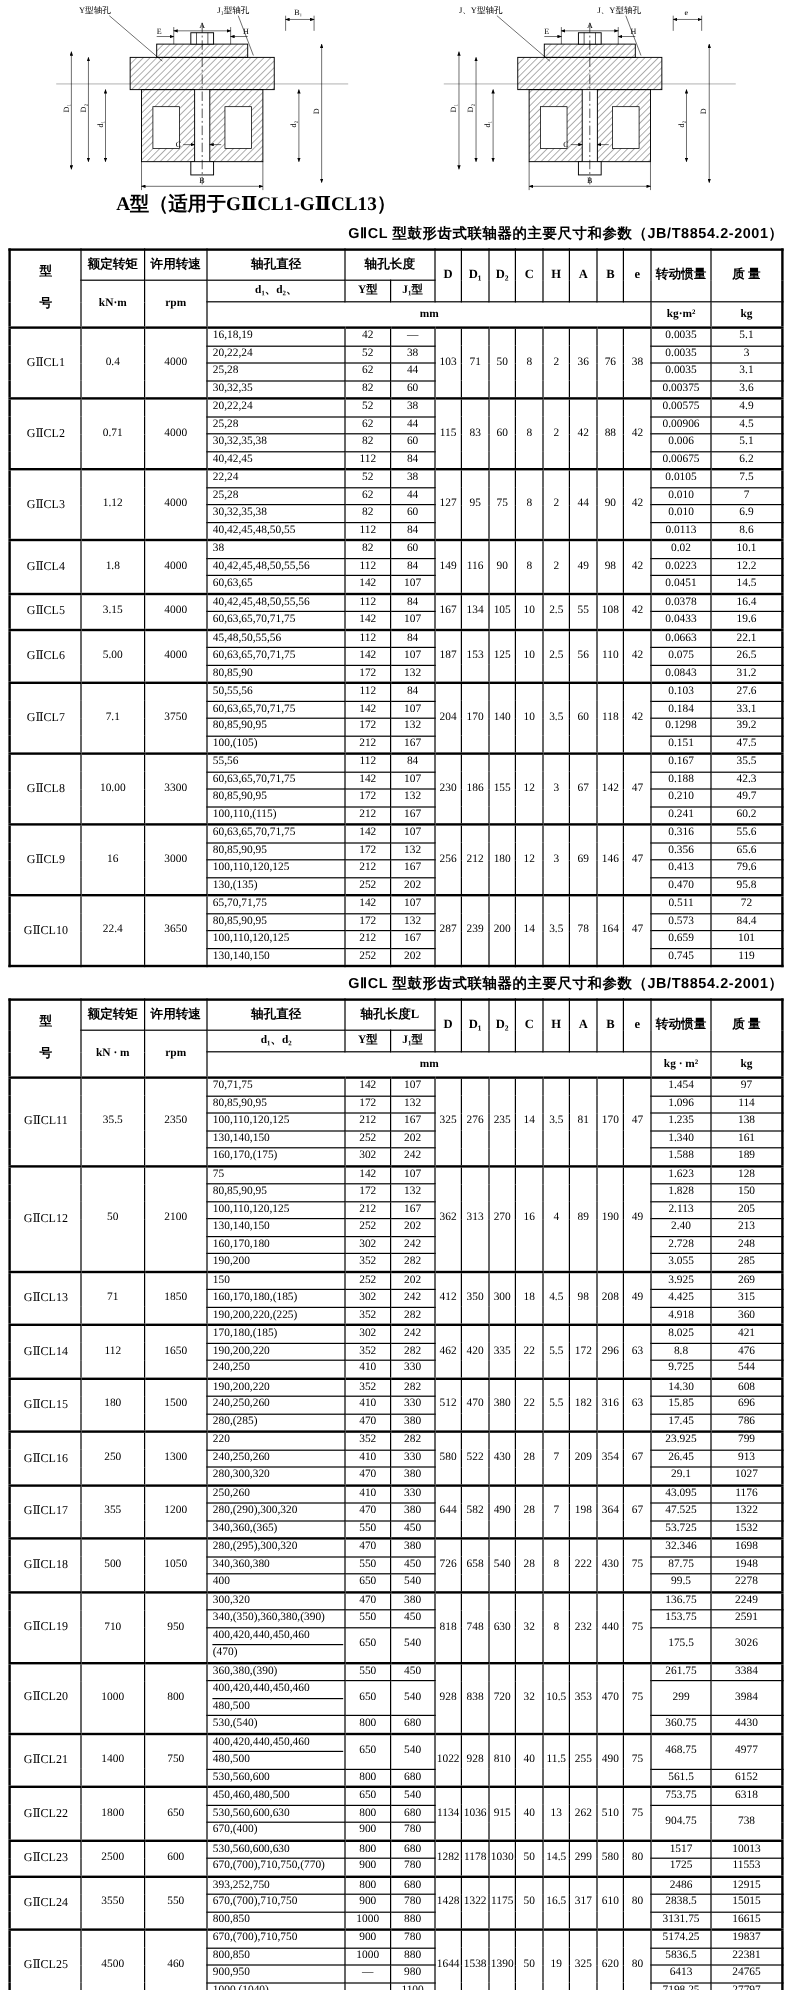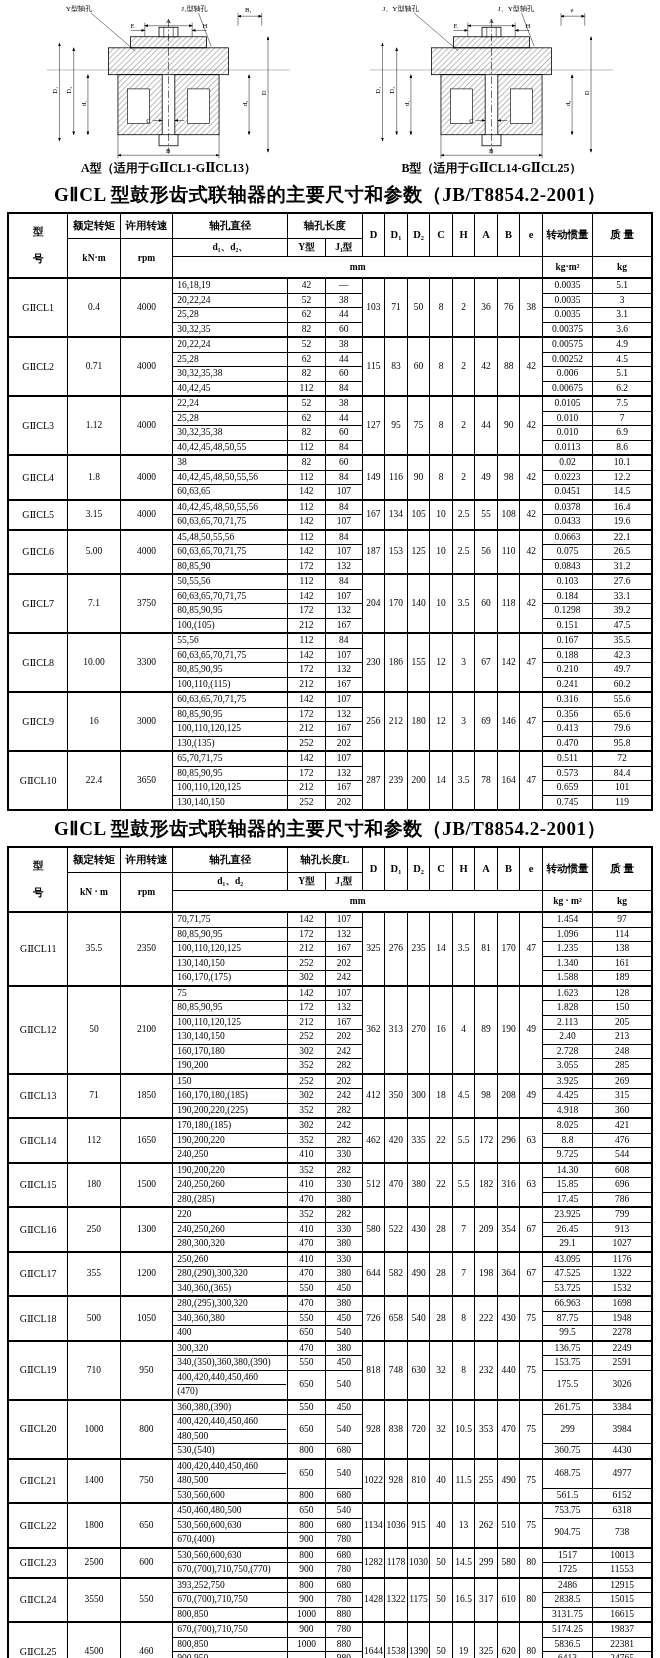--- a/index.html
+++ b/index.html
@@ -1,23 +1,23 @@
 <!DOCTYPE html>
 <html><head>
 <meta charset="utf-8">
 <style>
   html,body{margin:0;padding:0;background:#fff;}
   body{width:660px;font-family:"Liberation Sans","DejaVu Sans",sans-serif;color:#000;}
   .page{padding:2px 7px 4px 7px;}
   .figs{display:flex;justify-content:space-between;}
   .fig{width:50%;text-align:center;}
   .fig svg{width:100%;height:158px;display:block;}
-  .caption{font-size:12px;font-weight:bold;margin-top:0;font-family:"Liberation Serif","DejaVu Serif",serif;}
-  .title{font-size:19px;font-weight:bold;text-align:center;margin:5px 0 4px 0;
-         font-family:Liberation Serif, serif;letter-spacing:.5px;}
+  .caption{font-size:16px;font-weight:bold;margin-top:0;font-family:"Liberation Serif","DejaVu Serif",serif;text-align:right;}
+  .title{font-size:12px;font-weight:bold;text-align:right;margin:5px 0 4px 0;
+         font-family:Liberation Sans, sans-serif;letter-spacing:.5px;}
   table{border-collapse:collapse;width:100%;table-layout:fixed;border:2px solid #000;}
   th,td{border:1px solid #000;font-size:9.5px;text-align:center;vertical-align:middle;
         padding:0 1px;line-height:1.15;overflow:hidden;
         font-family:"Liberation Serif","DejaVu Serif",serif;}
   th{font-weight:bold;padding:1px;}
   thead tr.h1 th{height:22px;font-size:10.5px;}
   thead tr.h2 th{height:15px;margin-top:43px;}
   thead tr.h3 th{height:18px;}
   td{height:13px;}
   td.bores{text-align:left;padding-left:4px;}
@@ -158,21 +158,20 @@
         <line x1="286" y1="44" x2="286" y2="190" stroke="#000" stroke-width="0.6" marker-start="url(#mBs)" marker-end="url(#mB)"></line>
         <text class="dimtxt" x="283" y="118" transform="rotate(-90 283 118)">D</text>
         <line x1="140" y1="150" x2="152" y2="150" stroke="#000" stroke-width="0.6" marker-end="url(#mB)"></line>
         <line x1="180" y1="150" x2="168" y2="150" stroke="#000" stroke-width="0.6" marker-end="url(#mB)"></line>
         <text class="dimtxt" x="132" y="153">C</text>
         <line x1="96" y1="168" x2="96" y2="198" stroke="#000" stroke-width="0.6"></line>
         <line x1="224" y1="168" x2="224" y2="198" stroke="#000" stroke-width="0.6"></line>
         <line x1="96" y1="194" x2="224" y2="194" stroke="#000" stroke-width="0.6" marker-start="url(#mBs)" marker-end="url(#mB)"></line>
         <text class="dimtxt" x="157" y="191">B</text>
       </svg>
-      <div class="caption">B型（适用于GⅡCL14-GⅡCL25）</div>
     </div>
   </div>
 
   <div class="title">GⅡCL 型鼓形齿式联轴器的主要尺寸和参数（JB/T8854.2-2001）</div>
 
   <table>
     <colgroup>
       <col style="width:9.3%">
         <col style="width:8.1%">
         <col style="width:8.2%">
@@ -292,21 +291,21 @@
           <td rowspan="4">42</td>
           <td>0.00575</td>
           <td>4.9</td>
         </tr>
         <tr>
           <td class="bores">
             <div>25,28</div>
           </td>
           <td>62</td>
           <td>44</td>
-          <td>0.00252</td>
+          <td>0.00906</td>
           <td>4.5</td>
         </tr>
         <tr>
           <td class="bores">
             <div>30,32,35,38</div>
           </td>
           <td>82</td>
           <td>60</td>
           <td>0.006</td>
           <td>5.1</td>
@@ -1041,21 +1040,21 @@
           <td>470</td>
           <td>380</td>
           <td rowspan="3">726</td>
           <td rowspan="3">658</td>
           <td rowspan="3">540</td>
           <td rowspan="3">28</td>
           <td rowspan="3">8</td>
           <td rowspan="3">222</td>
           <td rowspan="3">430</td>
           <td rowspan="3">75</td>
-          <td>66.963</td>
+          <td>32.346</td>
           <td>1698</td>
         </tr>
         <tr>
           <td class="bores">
             <div>340,360,380</div>
           </td>
           <td>550</td>
           <td>450</td>
           <td>87.75</td>
           <td>1948</td>

